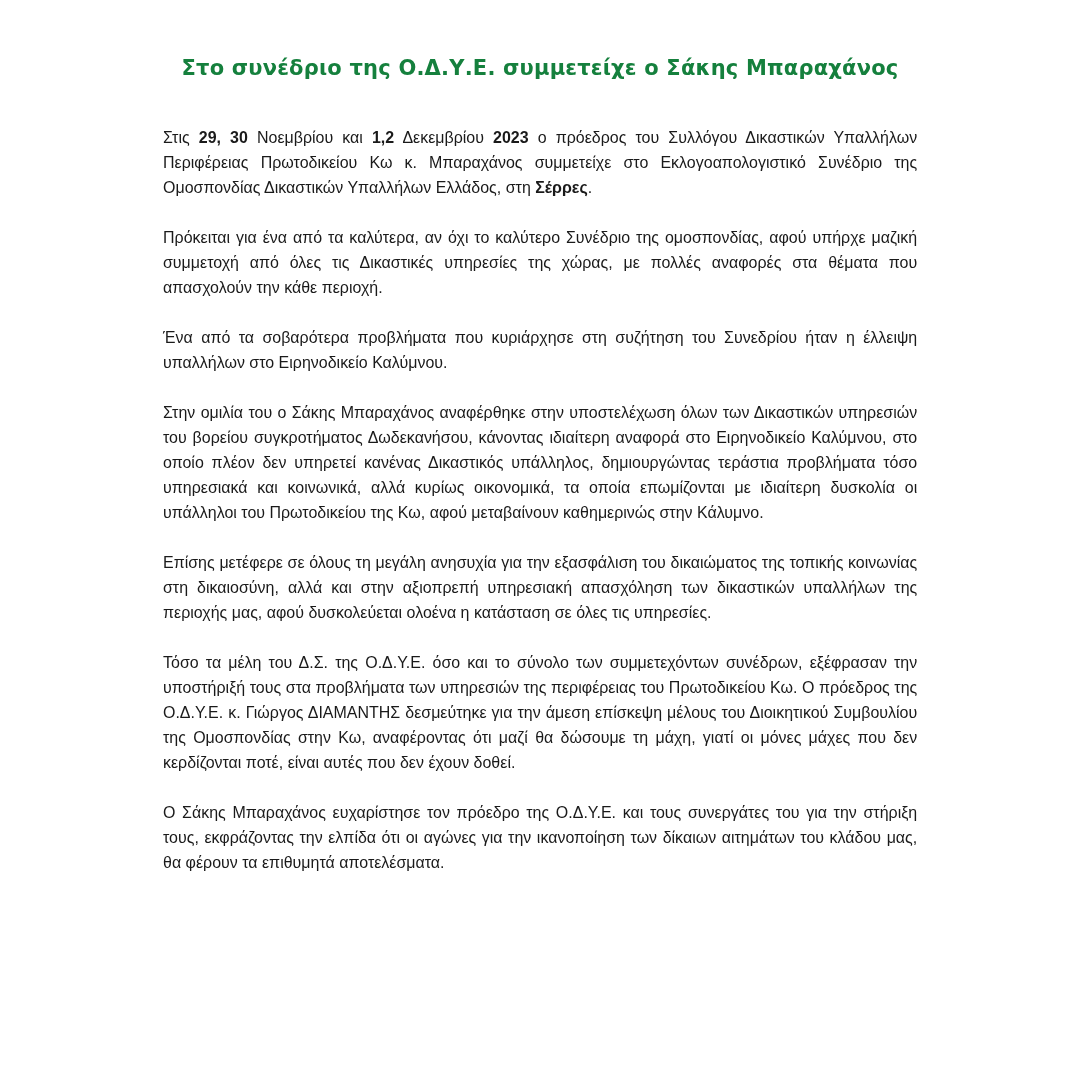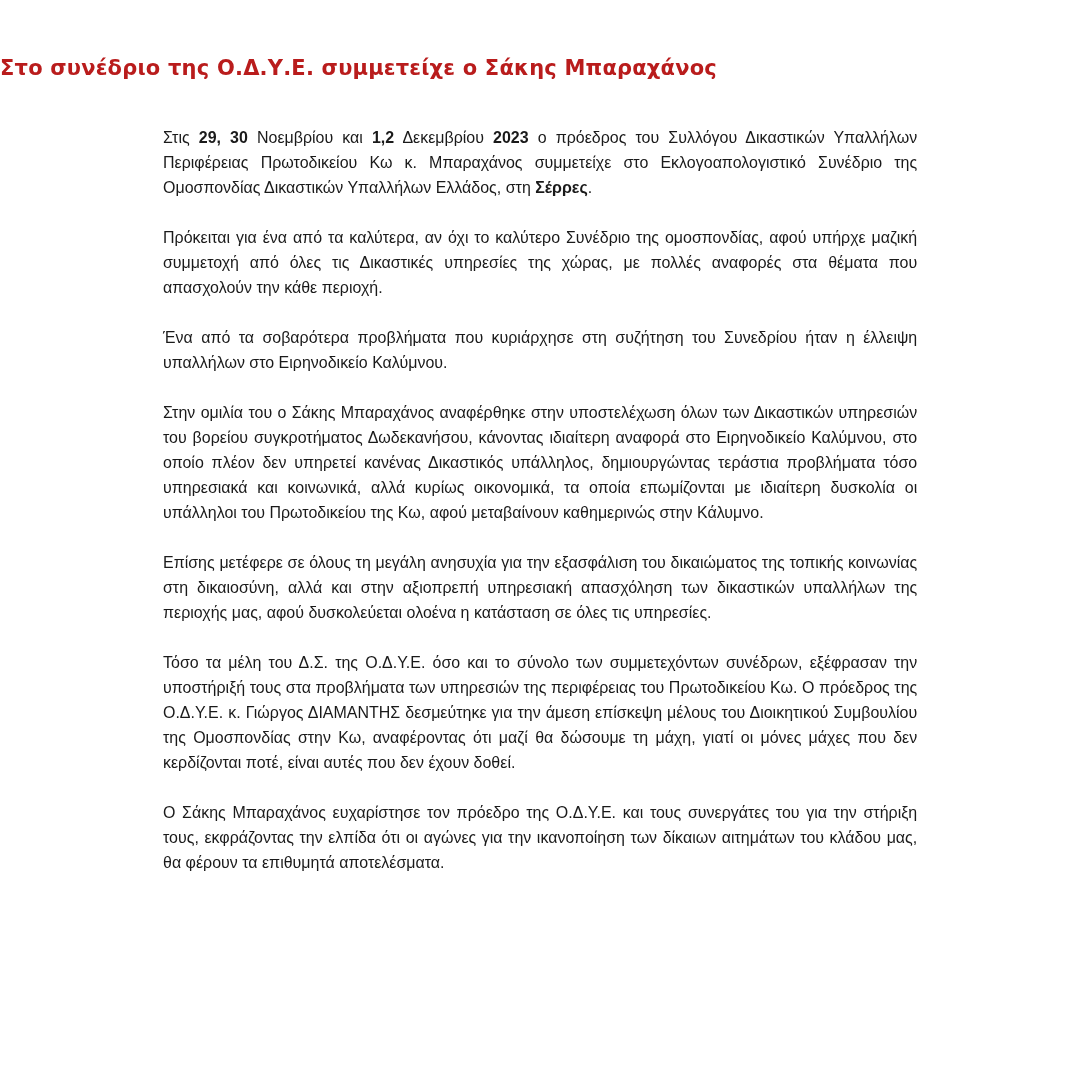--- a/index.html
+++ b/index.html
@@ -18,25 +18,26 @@
       left: 163px;
       top: 0;
       width: 754px;
     }
     .title {
       position: absolute;
       left: -163px;
       width: 1080px;
       top: 56px;
       margin: 0;
+      text-align: center;
       font-family: "DejaVu Sans", sans-serif;
       font-weight: bold;
       font-size: 21px;
       letter-spacing: 0.2px;
-      color: #b91c1c;
+      color: #15803d;
       white-space: nowrap;
     }
     .body {
       position: absolute;
       top: 125px;
       left: 0;
       width: 754px;
       font-family: "Liberation Sans", sans-serif;
       font-size: 17.2px;
       line-height: 25px;

